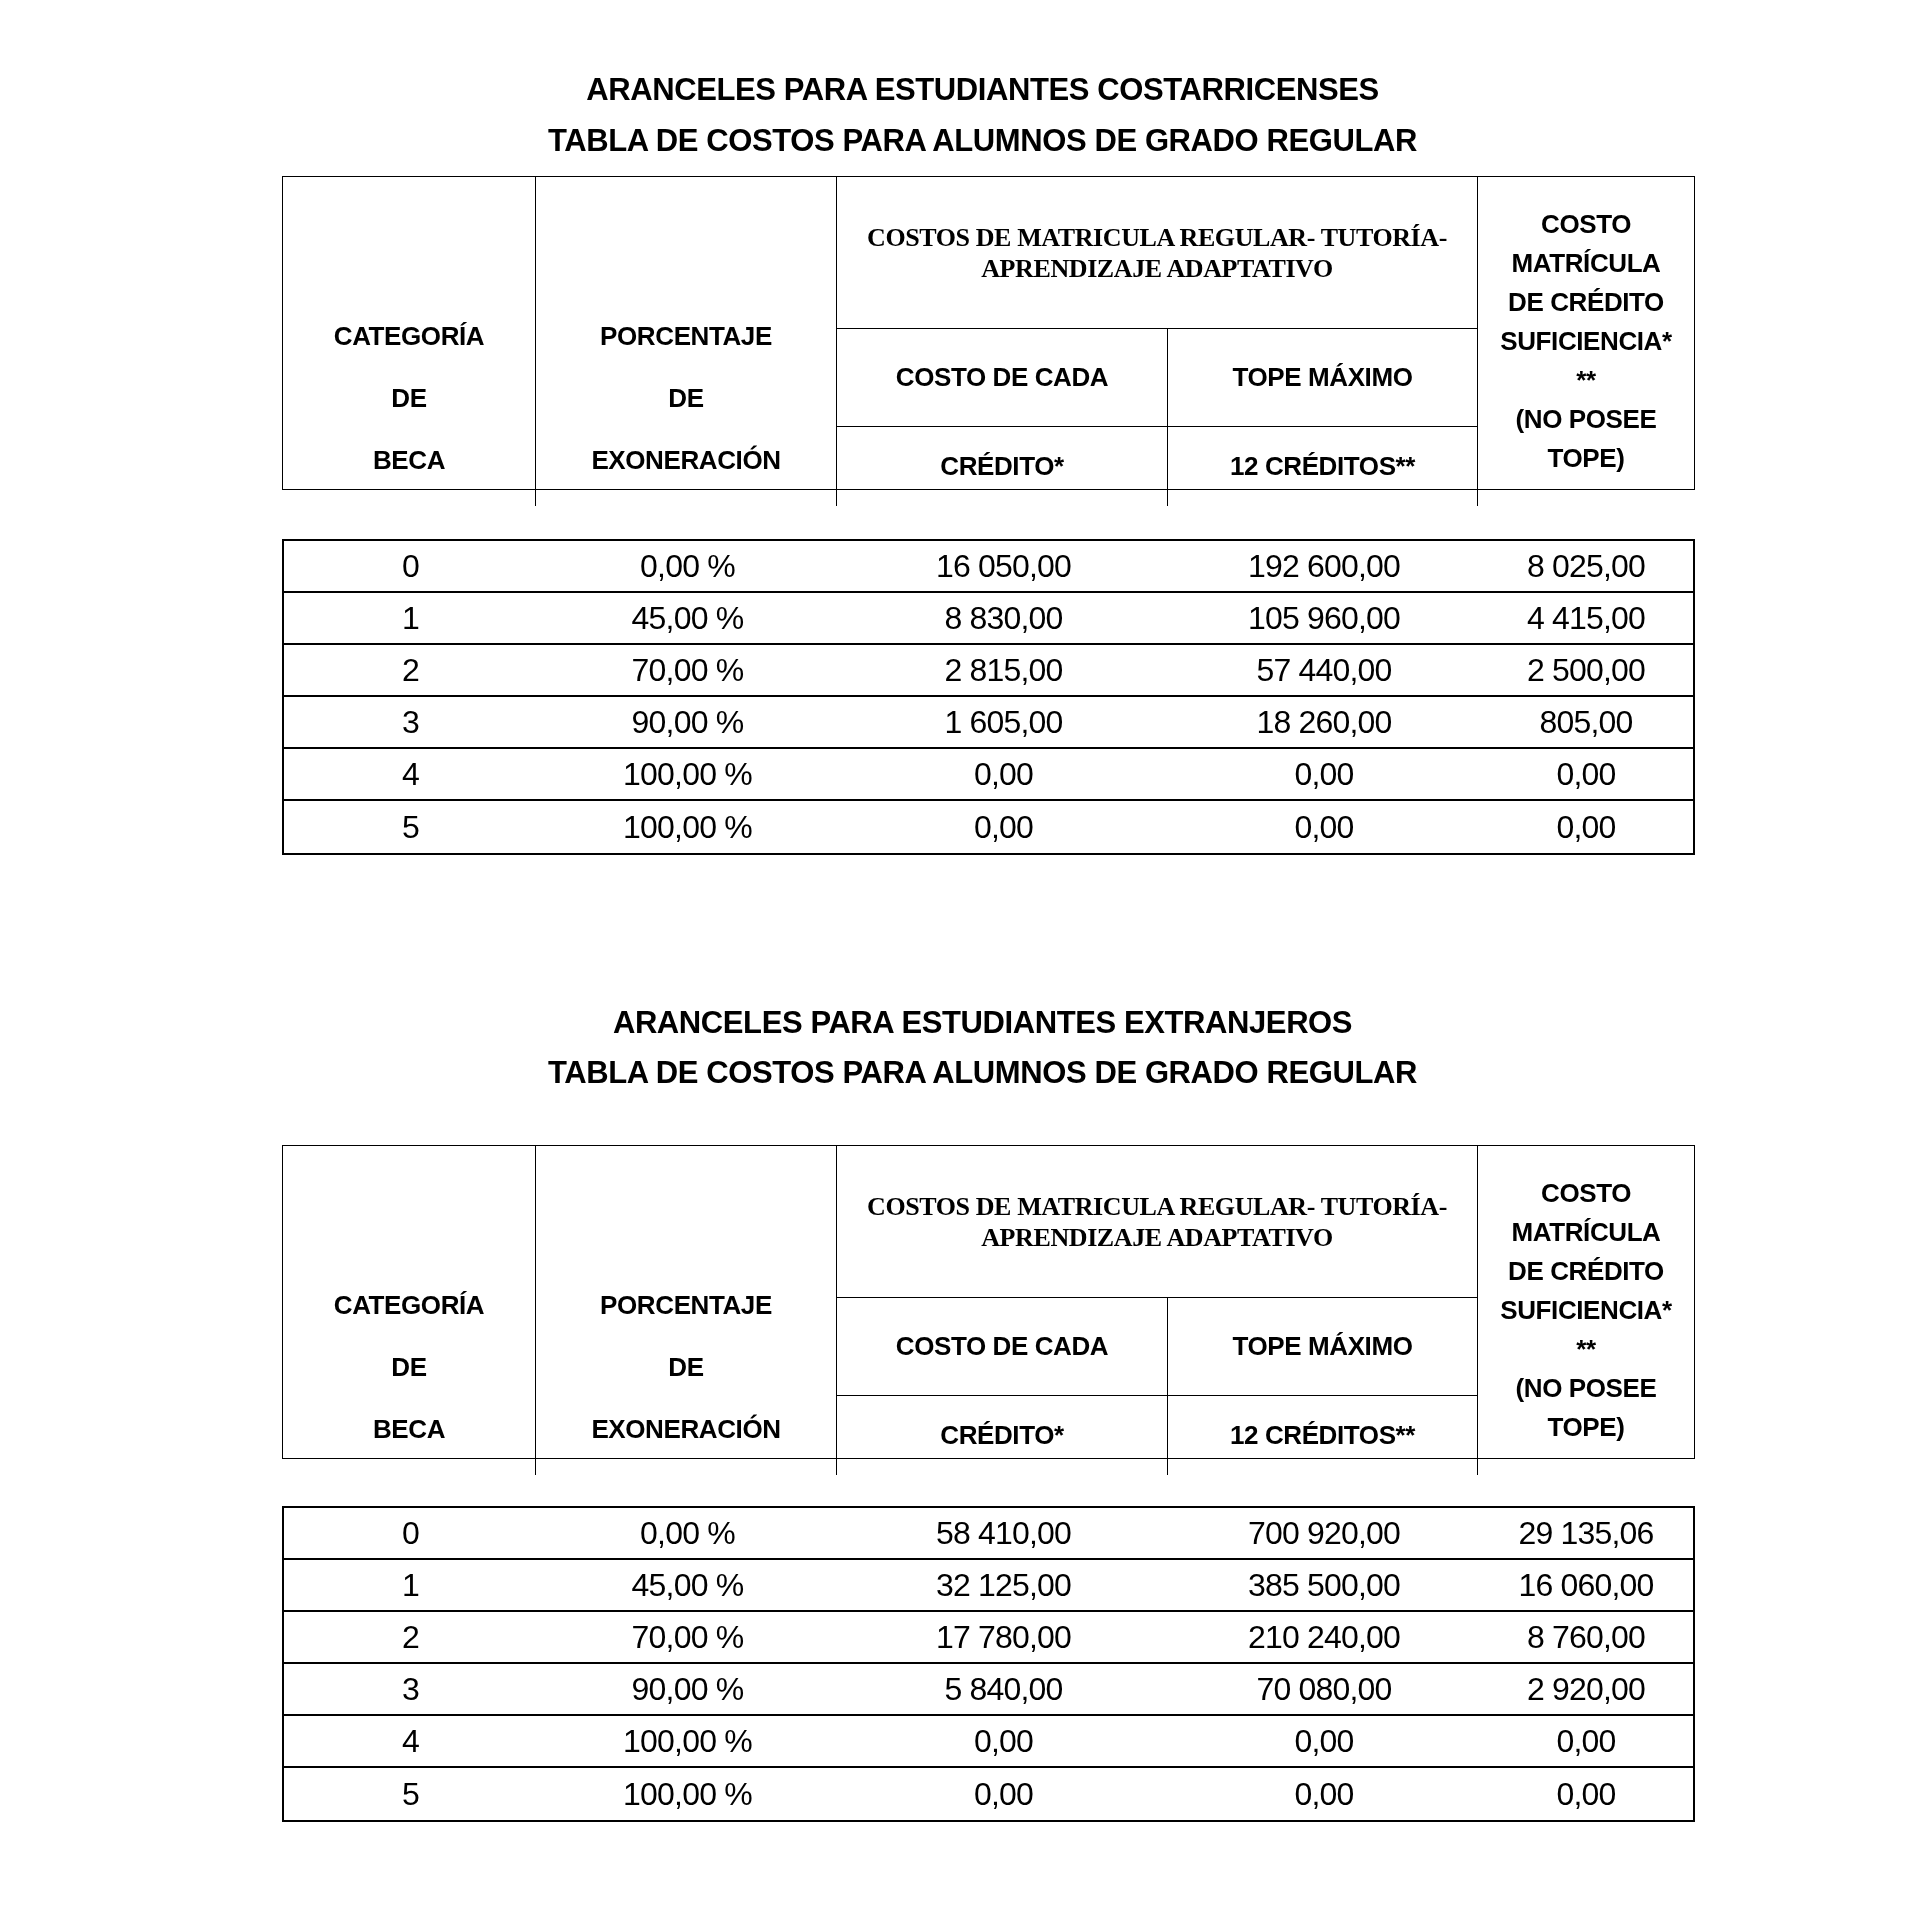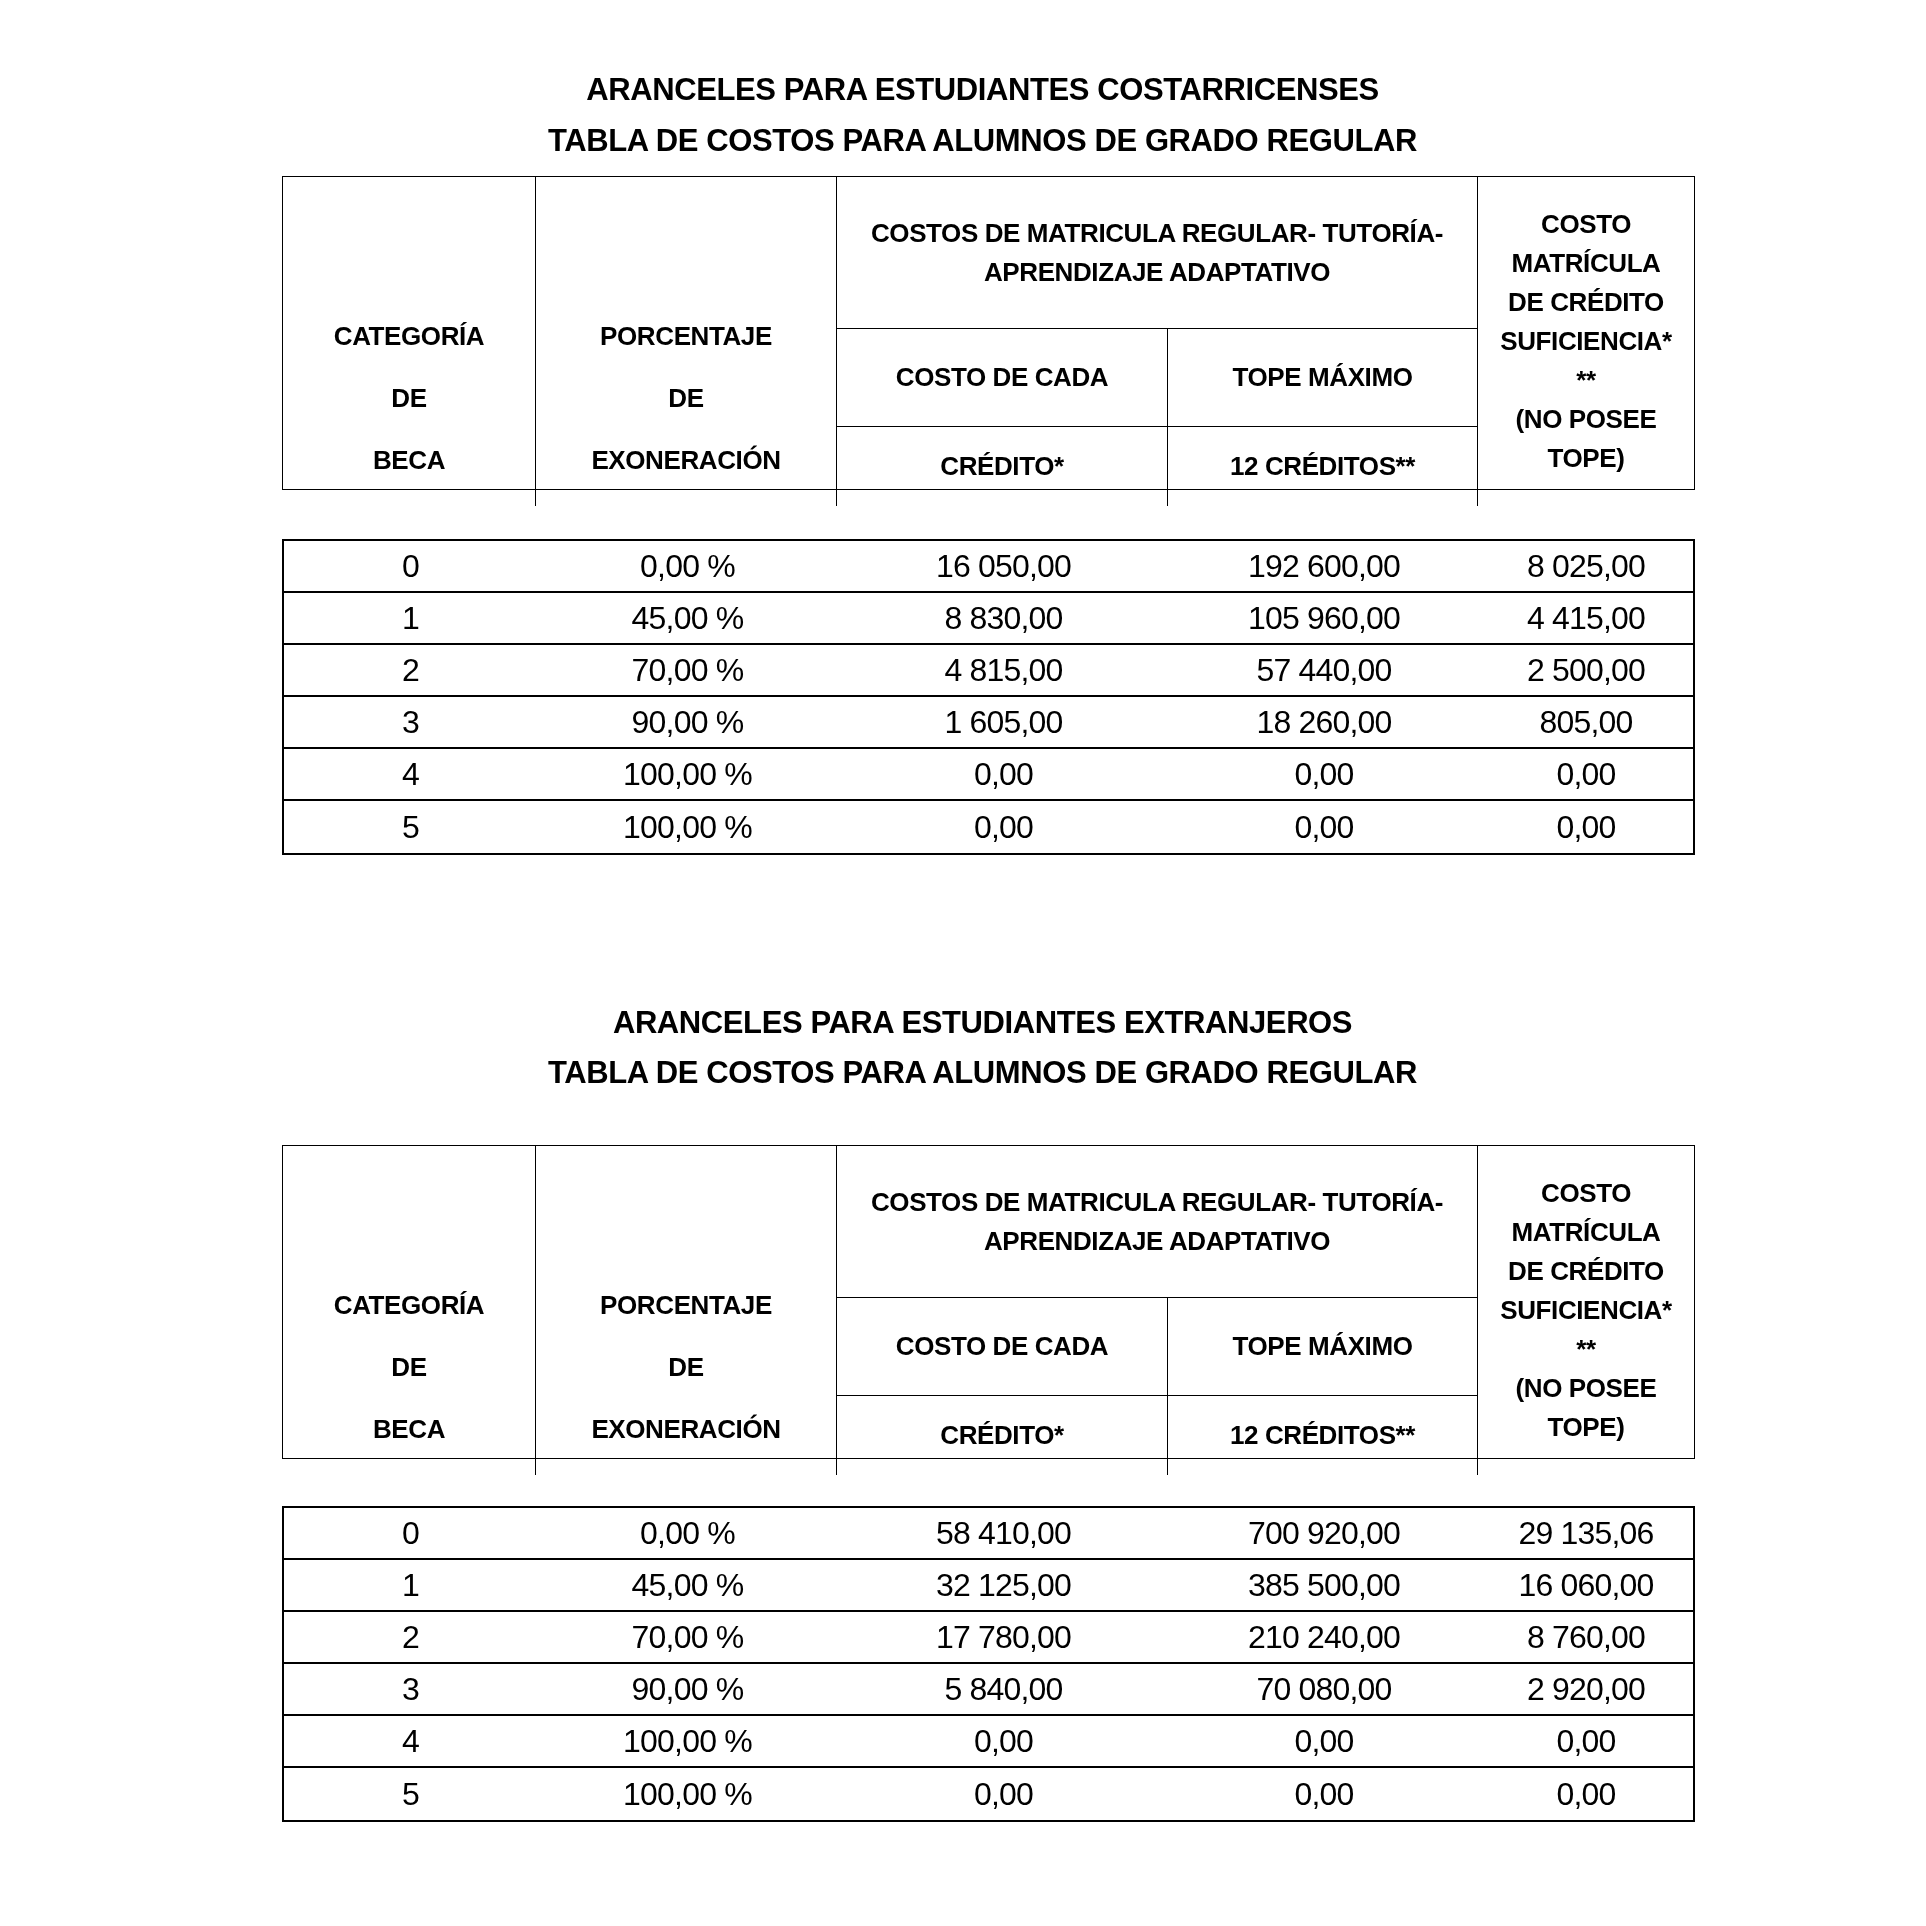--- a/index.html
+++ b/index.html
@@ -18,21 +18,21 @@
     display: grid;
     grid-template-columns: 253px 301px 331px 310px 1fr;
     font-weight: bold; font-size: 26px; letter-spacing: -0.4px;
   }
   .hdr > div { display: flex; align-items: center; justify-content: center; text-align: center; box-sizing: border-box; }
   .hcell-cat, .hcell-pct {
     grid-row: 1 / span 3; border-right: 1.9px solid #000;
     flex-direction: column; justify-content: flex-end !important; padding-bottom: 15.4px;
   }
   .hcell-cat span, .hcell-pct span { display: block; height: 62px; line-height: 62px; text-align: center; }
-  .hcell-costos { grid-column: 3 / span 2; grid-row: 1; border-right: 1.9px solid #000; border-bottom: 1.9px solid #000; height: 152px; padding: 0 23px; line-height: 39px; }
+  .hcell-costos { grid-column: 3 / span 2; grid-row: 1; border-right: 1.9px solid #000; border-bottom: 1.9px solid #000; height: 152px; padding: 0 23px; line-height: 31px; font-family: Liberation Serif, serif; }
   .hcell-suf { grid-column: 5; grid-row: 1 / span 3; flex-direction: column; line-height: 39px; padding: 7.7px 3.9px; }
   .hcell-sub { border-right: 1.9px solid #000; height: 98px; }
   .hcell-sub.r2 { border-bottom: 1.9px solid #000; }
   .hcell-sub.r3 { height: 79px; }
 
   
   .dtable {
     position: absolute; left: 282px; width: 1413px;
     border: 2.3px solid #000; box-sizing: border-box;
   }
@@ -88,21 +88,21 @@
   <div class="drow">
     <span>1</span>
     <span>45,00 %</span>
     <span>8 830,00</span>
     <span>105 960,00</span>
     <span>4 415,00</span>
   </div>
   <div class="drow">
     <span>2</span>
     <span>70,00 %</span>
-    <span>4 815,00</span>
+    <span>2 815,00</span>
     <span>57 440,00</span>
     <span>2 500,00</span>
   </div>
   <div class="drow">
     <span>3</span>
     <span>90,00 %</span>
     <span>1 605,00</span>
     <span>18 260,00</span>
     <span>805,00</span>
   </div>

